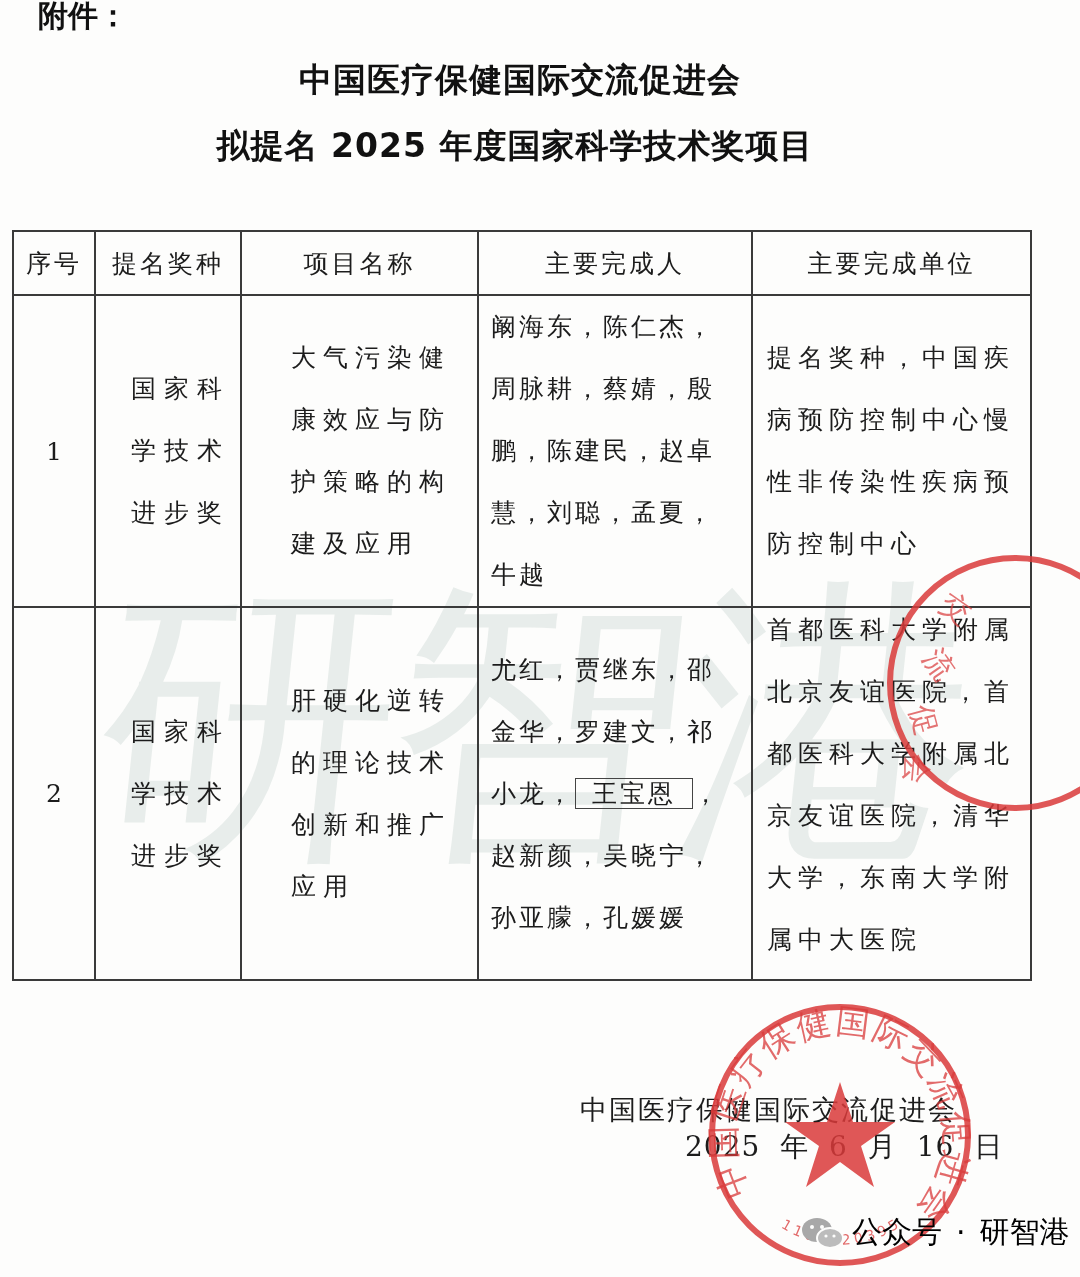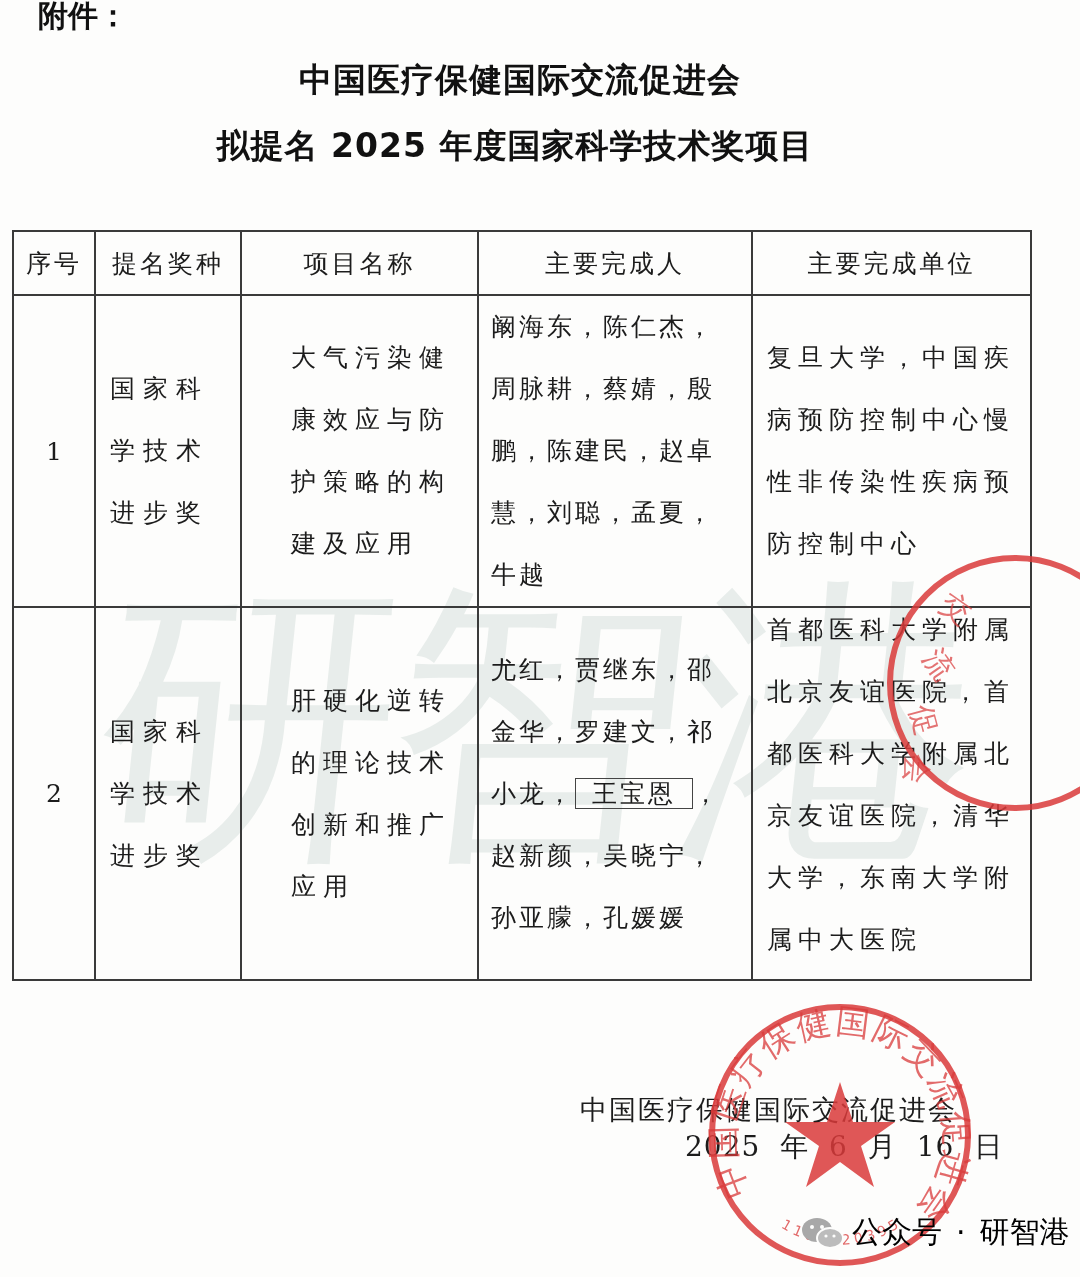--- a/index.html
+++ b/index.html
@@ -44,21 +44,21 @@
   col.c4 { width: 274px; } col.c5 { width: 279px; }
 
   .row1 td { height: 293px; }
   .row2 td { height: 371px; }
   .idx { text-align: center; font-size: 26px; }
   .cell-text {
     padding: 0 10px 0 12px; line-height: 62px; letter-spacing: 5px;
     word-break: break-all;
     border-radius: 31px;
   }
-  .award-type { padding-left: 14px; letter-spacing: 8px; }
+  .award-type { padding-left: 14px; letter-spacing: 8px; text-align: right; }
   .project { padding-left: 13px; letter-spacing: 7px; margin-left: 36px; }
   .people { padding-left: 12px; letter-spacing: 3px; }
   .units { padding-left: 14px; letter-spacing: 6px; }
   .boxed { border: 1.5px solid #444; padding: 0 16px; }
   .row2 .units { margin-top: -18px; }
 
   .sign-org {
     position: absolute; left: 580px; top: 1092px; font-size: 27px;
     letter-spacing: 2px; z-index: 3;
   }
@@ -111,21 +111,21 @@
     <td>
           <div class="cell-text award-type">国家科学技术进步奖</div>
         </td>
     <td>
           <div class="cell-text project">大气污染健康效应与防护策略的构建及应用</div>
         </td>
     <td>
           <div class="cell-text people">阚海东，陈仁杰，周脉耕，蔡婧，殷鹏，陈建民，赵卓慧，刘聪，孟夏，牛越</div>
         </td>
     <td>
-          <div class="cell-text units">复旦大学，中国疾病预防控制中心慢性非传染性疾病预防控制中心</div>
+          <div class="cell-text units">提名奖种，中国疾病预防控制中心慢性非传染性疾病预防控制中心</div>
         </td>
   </tr>
   <tr class="row2">
     <td class="idx">2</td>
     <td>
           <div class="cell-text award-type">国家科学技术进步奖</div>
         </td>
     <td>
           <div class="cell-text project">肝硬化逆转的理论技术创新和推广应用</div>
         </td>

